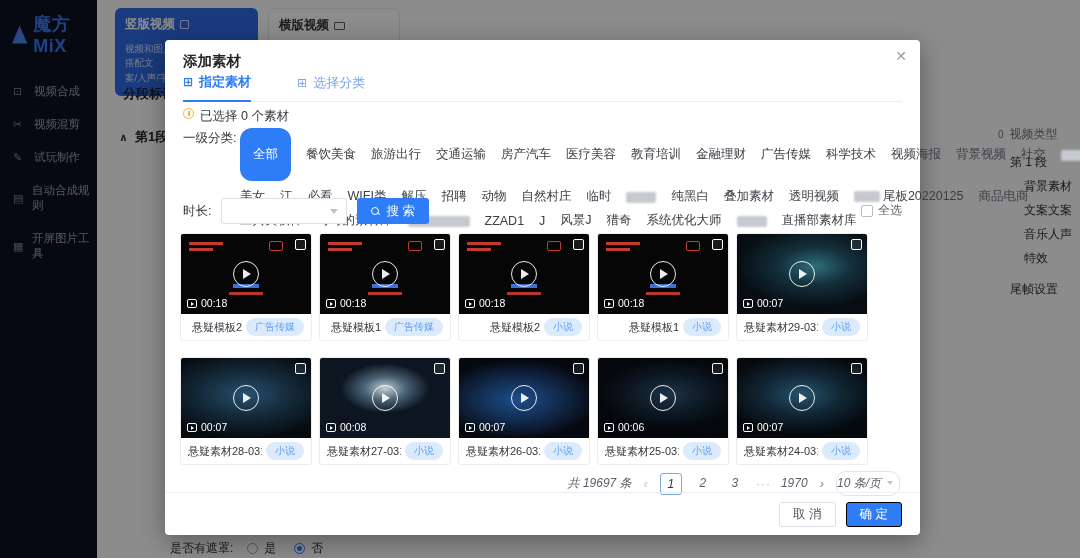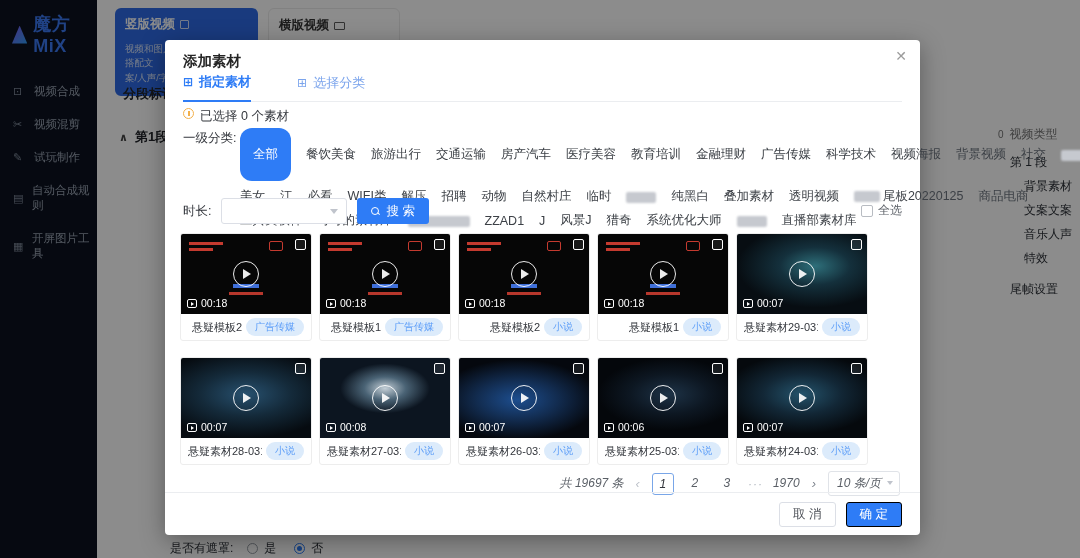--- a/index.html
+++ b/index.html
@@ -121,21 +121,21 @@
   .t-photo-dark { background:radial-gradient(ellipse 55% 45% at 55% 45%, #1d3246 0%, #0d1722 55%, #04070b 100%); }
   .t-photo-d { background:radial-gradient(ellipse 60% 50% at 50% 45%, #24536b 0%, #122736 50%, #05090d 100%); }
 
   .pagination { position:absolute; right:20px; top:431px; display:flex; align-items:center; gap:10px;
                 font-size:12px; color:#5a5f66;font-style:italic; }
   .pg-chev { color:#b9bec6; font-size:13px; cursor:pointer; padding:0 2px; }
   .pg-chev.next { color:#7d838c; }
   .pg-page { min-width:22px; height:22px; line-height:20px; text-align:center; cursor:pointer; }
   .pg-page.active { border:1px solid #79a6e8; border-radius:3px; color:#33363c; }
   .pg-ellipsis { color:#b2b7bf; letter-spacing:1px; }
-  .pg-size { border:1px solid #e0e3e8; border-radius:3px; padding:3px 18px 3px 8px; position:relative; cursor:pointer; }
+  .pg-size { border:1px solid #e0e3e8; border-radius:10px; padding:3px 18px 3px 0; position:relative; cursor:pointer; }
   .pg-size .caret { position:absolute; right:6px; top:9px; width:0; height:0;
                     border-left:3.5px solid transparent; border-right:3.5px solid transparent; border-top:4px solid #c0c4cc; }
 
   .modal-footer { position:absolute; left:0; right:0; bottom:0; height:43px; border-top:1px solid #ebedf0;
                   display:flex; align-items:center; justify-content:flex-end; gap:10px; padding:0 18px; }
   .btn { height:25px; padding:0 13px; border-radius:3px; font-size:12.5px; cursor:pointer; }
   .btn.ghost { background:#fff; border:1px solid #dcdfe6; color:#4a4e55; }
   .btn.primary { background:#2e7cf6; border:1px solid #000000; color:#fff; }
 </style>
 </head>

